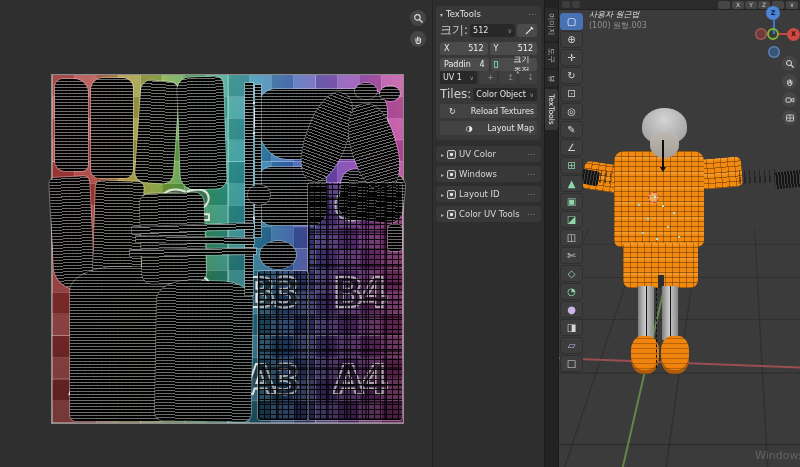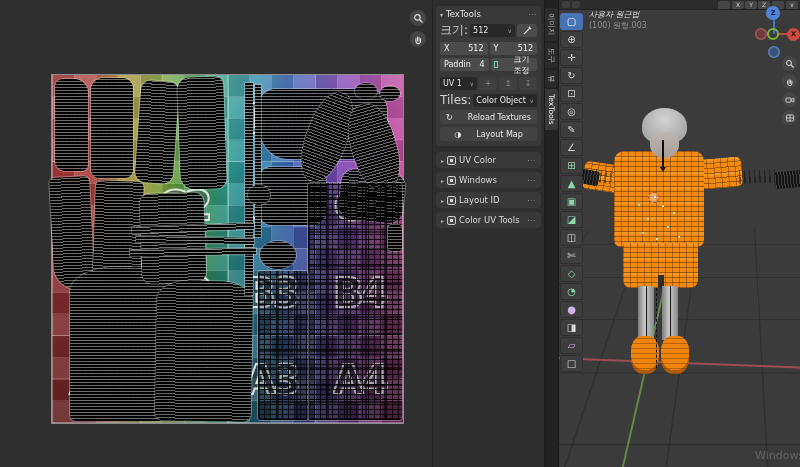--- a/index.html
+++ b/index.html
@@ -45,21 +45,21 @@
   .sect-h::before{content:"▾";font-size:6px;color:#bbb;}
   .dots{margin-left:auto;color:#8a8a8a;font-size:8px;letter-spacing:1px;}
   .row{display:flex;gap:2px;margin-top:3px;align-items:center;}
   .lab{font-size:12px;color:#cfcfcf;white-space:nowrap;}
   .sel{flex:1;height:13px;background:#282828;border-radius:2.5px;display:flex;align-items:center;
       justify-content:space-between;padding:0 3px;font-size:8px;color:#e4e4e4;min-width:0;}
   .sel::after{content:"∨";font-size:6px;color:#9a9a9a;margin-left:2px;}
   .numfield{flex:1;height:13px;background:#4b4b4b;border-radius:2.5px;display:flex;align-items:center;
       justify-content:space-between;padding:0 4px;font-size:8px;color:#f0f0f0;}
   .btn{height:13px;background:#4b4b4b;border-radius:2.5px;display:flex;align-items:center;
-      justify-content:center;padding:0 3px;font-size:8px;color:#e8e8e8;gap:15px;}
+      justify-content:flex-end;padding:0 3px;font-size:8px;color:#e8e8e8;gap:15px;}
   .btn.wide{background:#434343;flex:1;height:14px;}
   .btn.dim{color:#8a8a8a;background:#3f3f3f;}
   .icon-resize{width:7px;height:7px;border:1px solid #6fc7b2;box-sizing:border-box;
       background:linear-gradient(135deg, transparent 45%, #6fc7b2 45%, #6fc7b2 55%, transparent 55%);}
   .collrow{margin:0 3px 4px;background:#383838;border-radius:4px;height:16px;display:flex;
       align-items:center;gap:3px;padding:0 5px;color:#d8d8d8;font-size:8.5px;}
   .collrow::before{content:"▸";font-size:6px;color:#aaa;}
   .badge{width:9px;height:9px;border-radius:2px;background:#4a4a4a;border:1px solid #c9c9c9;
       box-sizing:border-box;display:inline-flex;align-items:center;justify-content:center;}
   .badge::after{content:"";width:3px;height:3px;background:#e8e8e8;border-radius:1px;}
@@ -246,21 +246,21 @@
       <div class="row">
         <div class="numfield">
           <span>Paddin</span>
             <span>4</span>
         </div>
         <div class="btn" style="flex:1;">
           <span class="icon-resize"></span>
           <span>크기 조정</span>
         </div>
       </div>
-      <div class="row" style="margin-top:6px;">
+      <div class="row" style="margin-top:0;">
         <div class="sel">
             <span>UV 1</span>
           </div>
         <div class="btn dim" style="width:12px;">
             <span>+</span>
           </div>
         <div class="btn dim" style="width:12px;">
             <span>↥</span>
           </div>
         <div class="btn dim" style="width:12px;">

